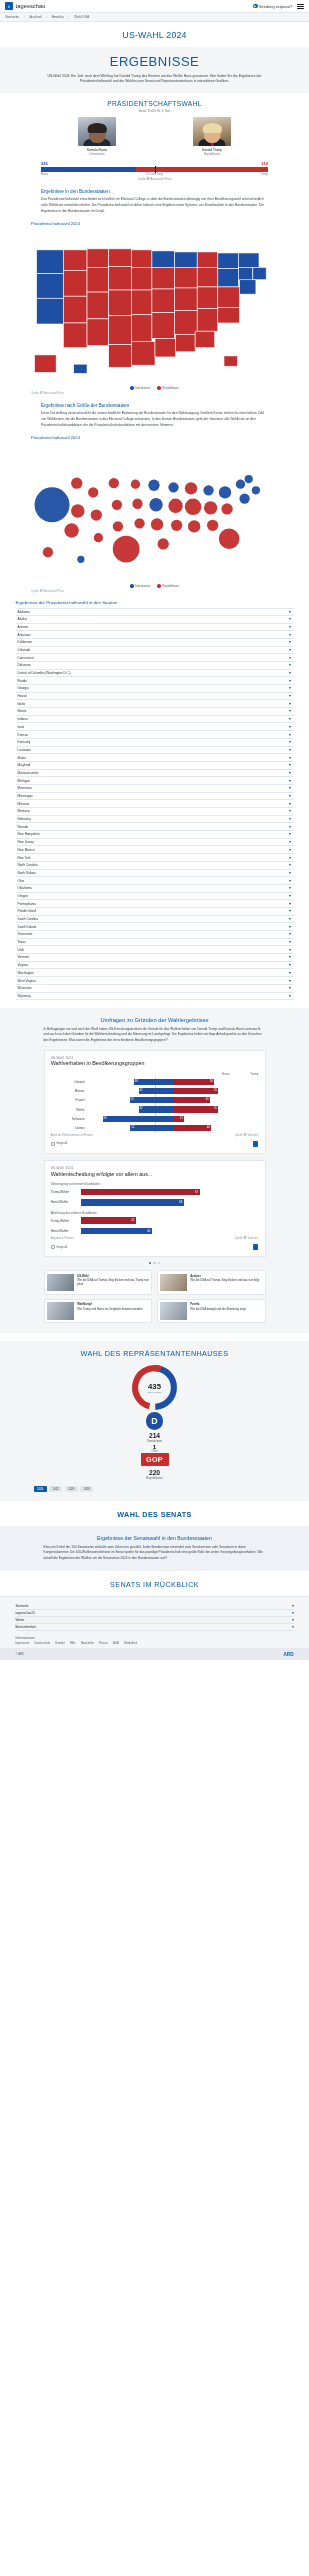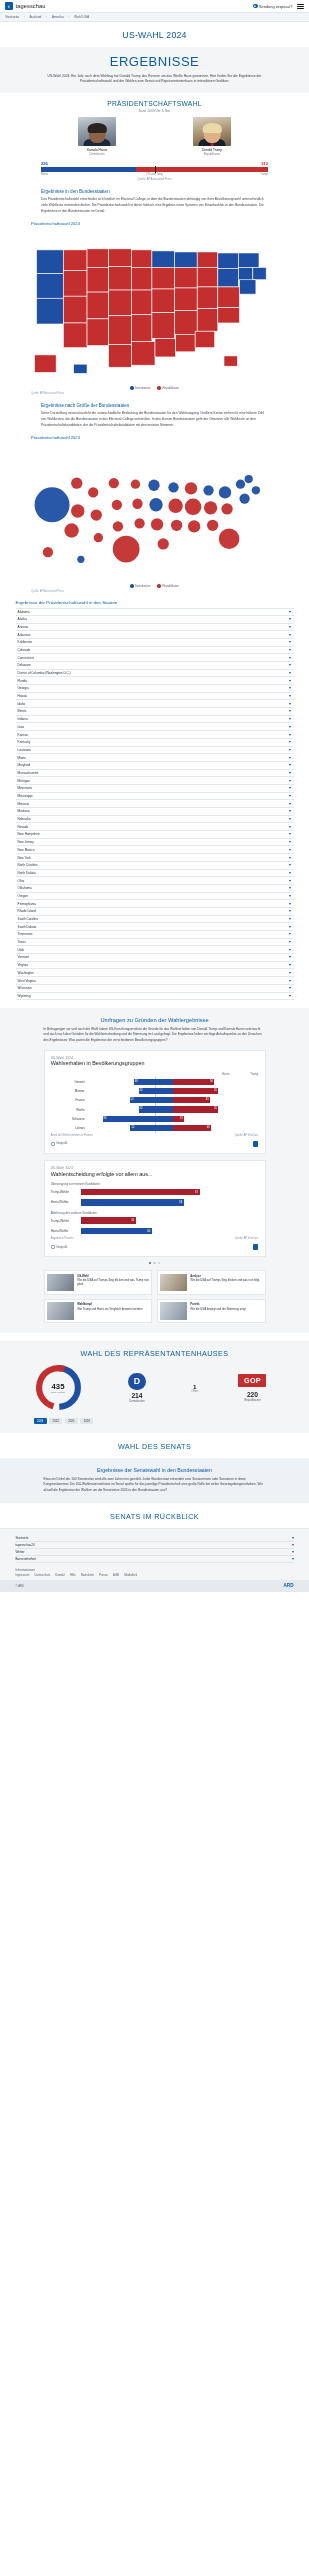--- a/index.html
+++ b/index.html
@@ -171,21 +171,21 @@
   .ti1{background:linear-gradient(120deg,#b9c3cc,#6d7a87);}
   .ti2{background:linear-gradient(120deg,#d6cfc4,#8d7d66);}
   .ti3{background:linear-gradient(120deg,#c6ccd3,#7a8794);}
   .ti4{background:linear-gradient(120deg,#cfd6dd,#8592a0);}
   .teaser-txt { font-size:2.8px; line-height:1.5; color:#2c3339;}
   .teaser-txt b{ display:block; font-weight:bold; margin-bottom:0.5px;}
 
   
   .house-band { background:#f3f5f7; padding:8.2px 0 9.3px; margin-top:8.2px;}
   .house-h { text-align:center; font-size:7.2px; color:#0a5ca8; letter-spacing:0.4px; margin:0 0 5.2px; font-weight:normal;}
-  .house-row { width:242px; margin:0 auto; display:flex; align-items:center; justify-content:space-between; }
+  .house-row { width:242px; margin:0 auto; display:flex; align-items:center; justify-content:space-between;flex-direction:column; }
   .donut-wrap { position:relative; width:49px; height:49px;}
   .donut-center { position:absolute; inset:0; display:flex; flex-direction:column; align-items:center; justify-content:center;}
   .donut-num { font-size:7.7px; font-weight:bold; color:#1b1b1b;}
   .donut-cap { font-size:2.4px; color:#77808a;}
   .party-col { text-align:center; width:46px;}
   .party-logo-d {
     width:17.5px;height:17.5px;border-radius:50%;background:#1f4fa3;color:#fff;
     display:flex;align-items:center;justify-content:center;font-size:8.8px;font-weight:bold;margin:0 auto 2.1px;
   }
   .party-logo-r {
@@ -195,21 +195,21 @@
   .party-num { font-size:6.7px; font-weight:bold; color:#1b1b1b;}
   .party-lab { font-size:2.8px; color:#5a646e;}
   .mid-col { text-align:center;}
   .mid-num { font-size:6.2px; font-weight:bold; color:#1b1b1b;}
   .mid-lab { font-size:2.7px; color:#77808a;}
   .tabs { width:242px; margin:5.2px auto 0; display:flex; gap:2.1px;}
   .tab { font-size:2.8px; padding:1px 3.6px; background:#e1e6ea; color:#3d444b; border-radius:1px;}
   .tab.on { background:#0a5ca8; color:#fff;}
 
   .senate-band { background:#fff; padding:9.3px 0 2.1px;}
-  .senate-h { text-align:center; font-size:7.2px; color:#0a5ca8; letter-spacing:0.4px; font-weight:normal; margin:0;}
+  .senate-h { text-align:center; font-size:7.2px; color:#0a5ca8; letter-spacing:0.4px; font-weight:bold; margin:0;}
 
   .blue-band { background:#eef2f6; padding:8.2px 0 9.3px; margin-top:5.2px;}
   .blue-h { text-align:center; font-size:5.2px; color:#0a5ca8; margin:0 0 4.1px; font-weight:normal;}
   .blue-p { width:222px; margin:0 auto; font-size:3.2px; line-height:1.75; color:#3d444b;}
 
   .rueck-band { background:#fff; padding:9.3px 0 7.2px;}
   .rueck-h { text-align:center; font-size:7.2px; color:#0a5ca8; letter-spacing:0.4px; font-weight:normal; margin:0;}
 
   
   .footer { background:#f3f5f7; border-top:0.5px solid #e3e8ee; padding:5.2px 0 0;}

